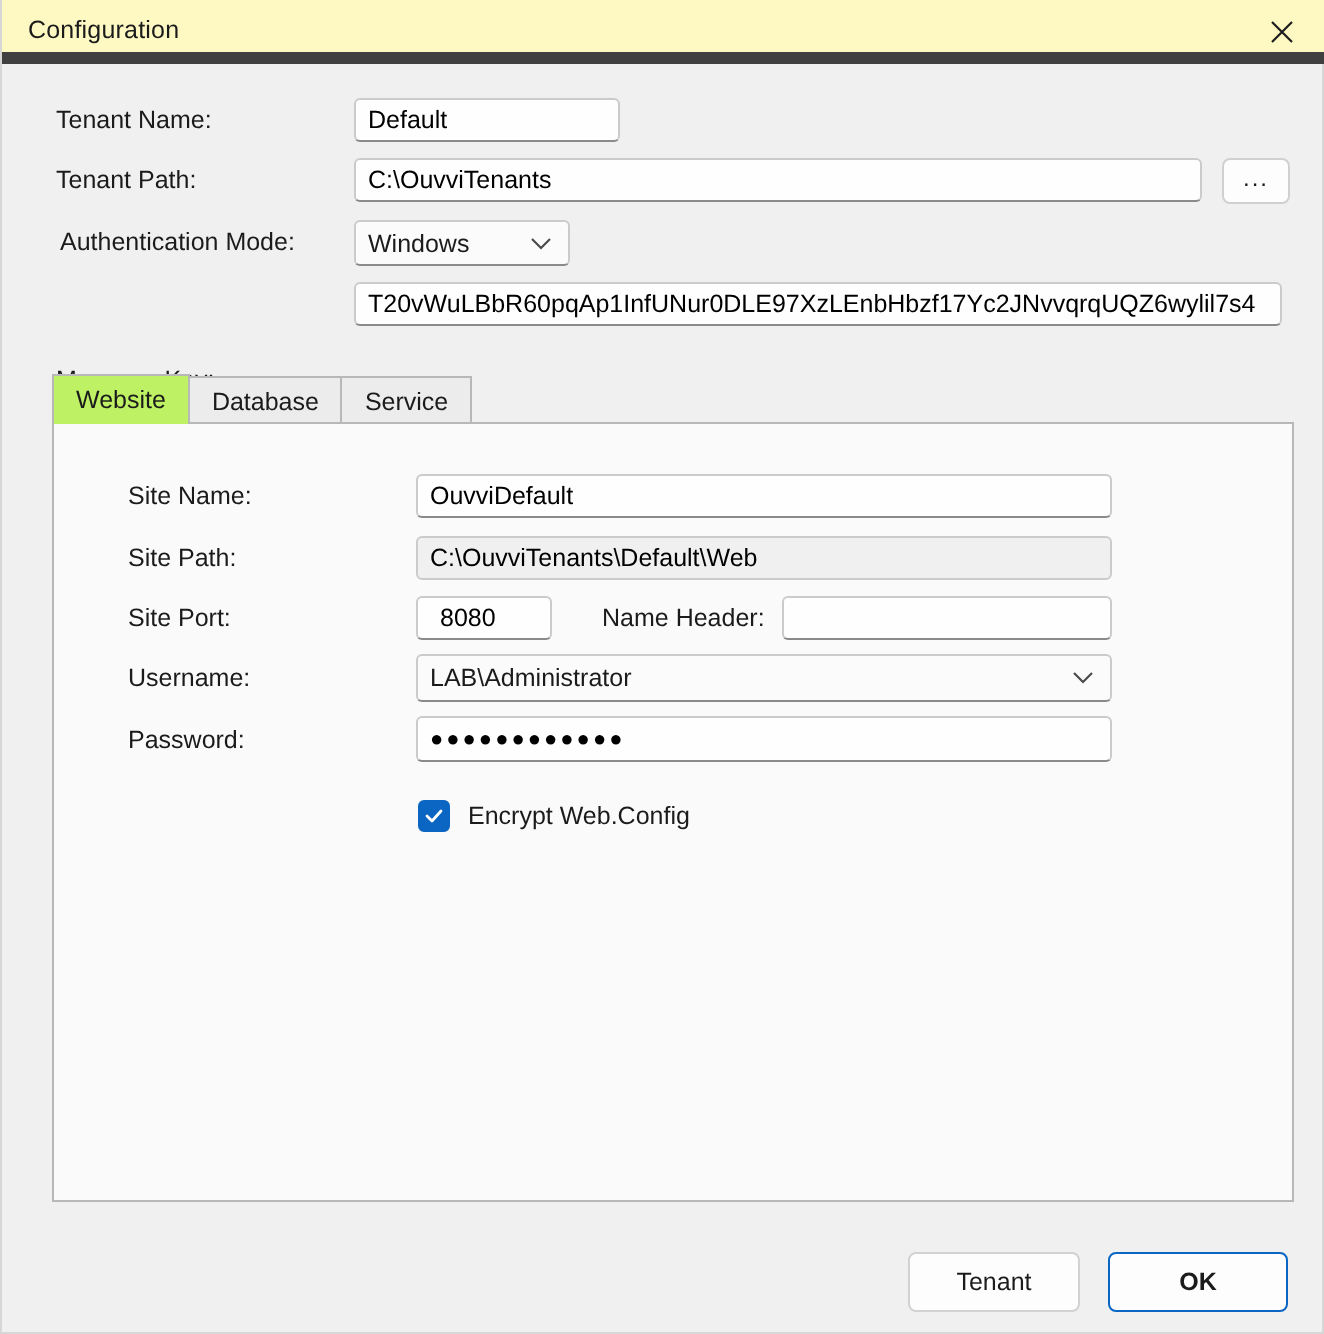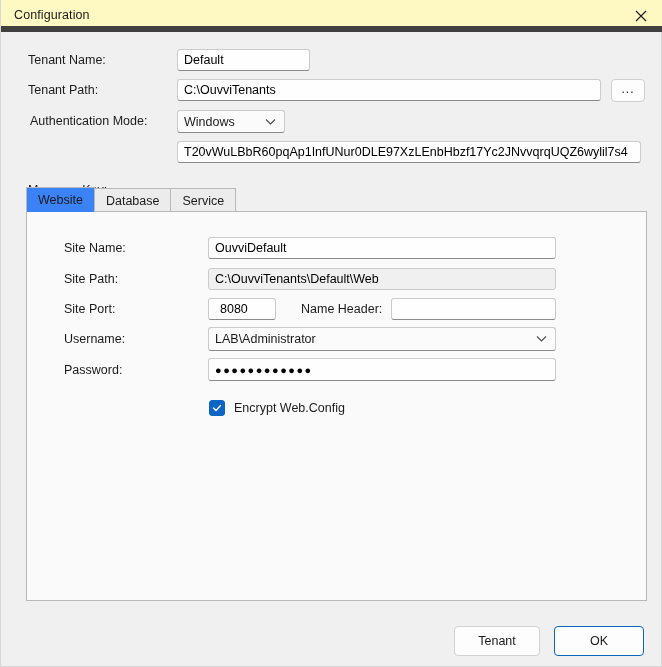--- a/index.html
+++ b/index.html
@@ -102,21 +102,21 @@
     font-size: 12.5px;
     color: #1b1b1b;
     display: flex; align-items: center;
     border: 1px solid #b8b8b8;
     border-bottom: none;
     background: #ececec;
     margin-right: -1px;
     position: relative;
   }
   .tab.active {
-    background: #3b82f6;
+    background: #bef264;
     height: 25px;
     z-index: 2;
     margin-top: 32px;
   }
   #tabpanel {
     position: absolute; left: 25px; top: 211px;
     width: 621px; height: 390px;
     background: #fafafa;
     border: 1px solid #b8b8b8;
   }
@@ -226,15 +226,15 @@
   <div id="chk-row">
     <div id="chk-box">
       <svg width="10" height="10" viewBox="0 0 10 10">
           <path d="M1.5 5 L4 7.5 L8.5 2.5" stroke="#ffffff" stroke-width="1.4" fill="none" stroke-linecap="round" stroke-linejoin="round"></path>
         </svg>
     </div>
     <span id="chk-label">Encrypt Web.Config</span>
   </div>
 
   <div class="fbtn" id="btn-cancel" style="left:453px; top:626px; width:86px;">Tenant</div>
-  <div class="fbtn" id="btn-ok" style="left:553px; top:626px; width:90px;">OK</div>
+  <div class="fbtn" id="btn-ok" style="left:553px; top:626px; width:90px;font-weight:bold;">OK</div>
 
 </div>
 
 </body></html>

